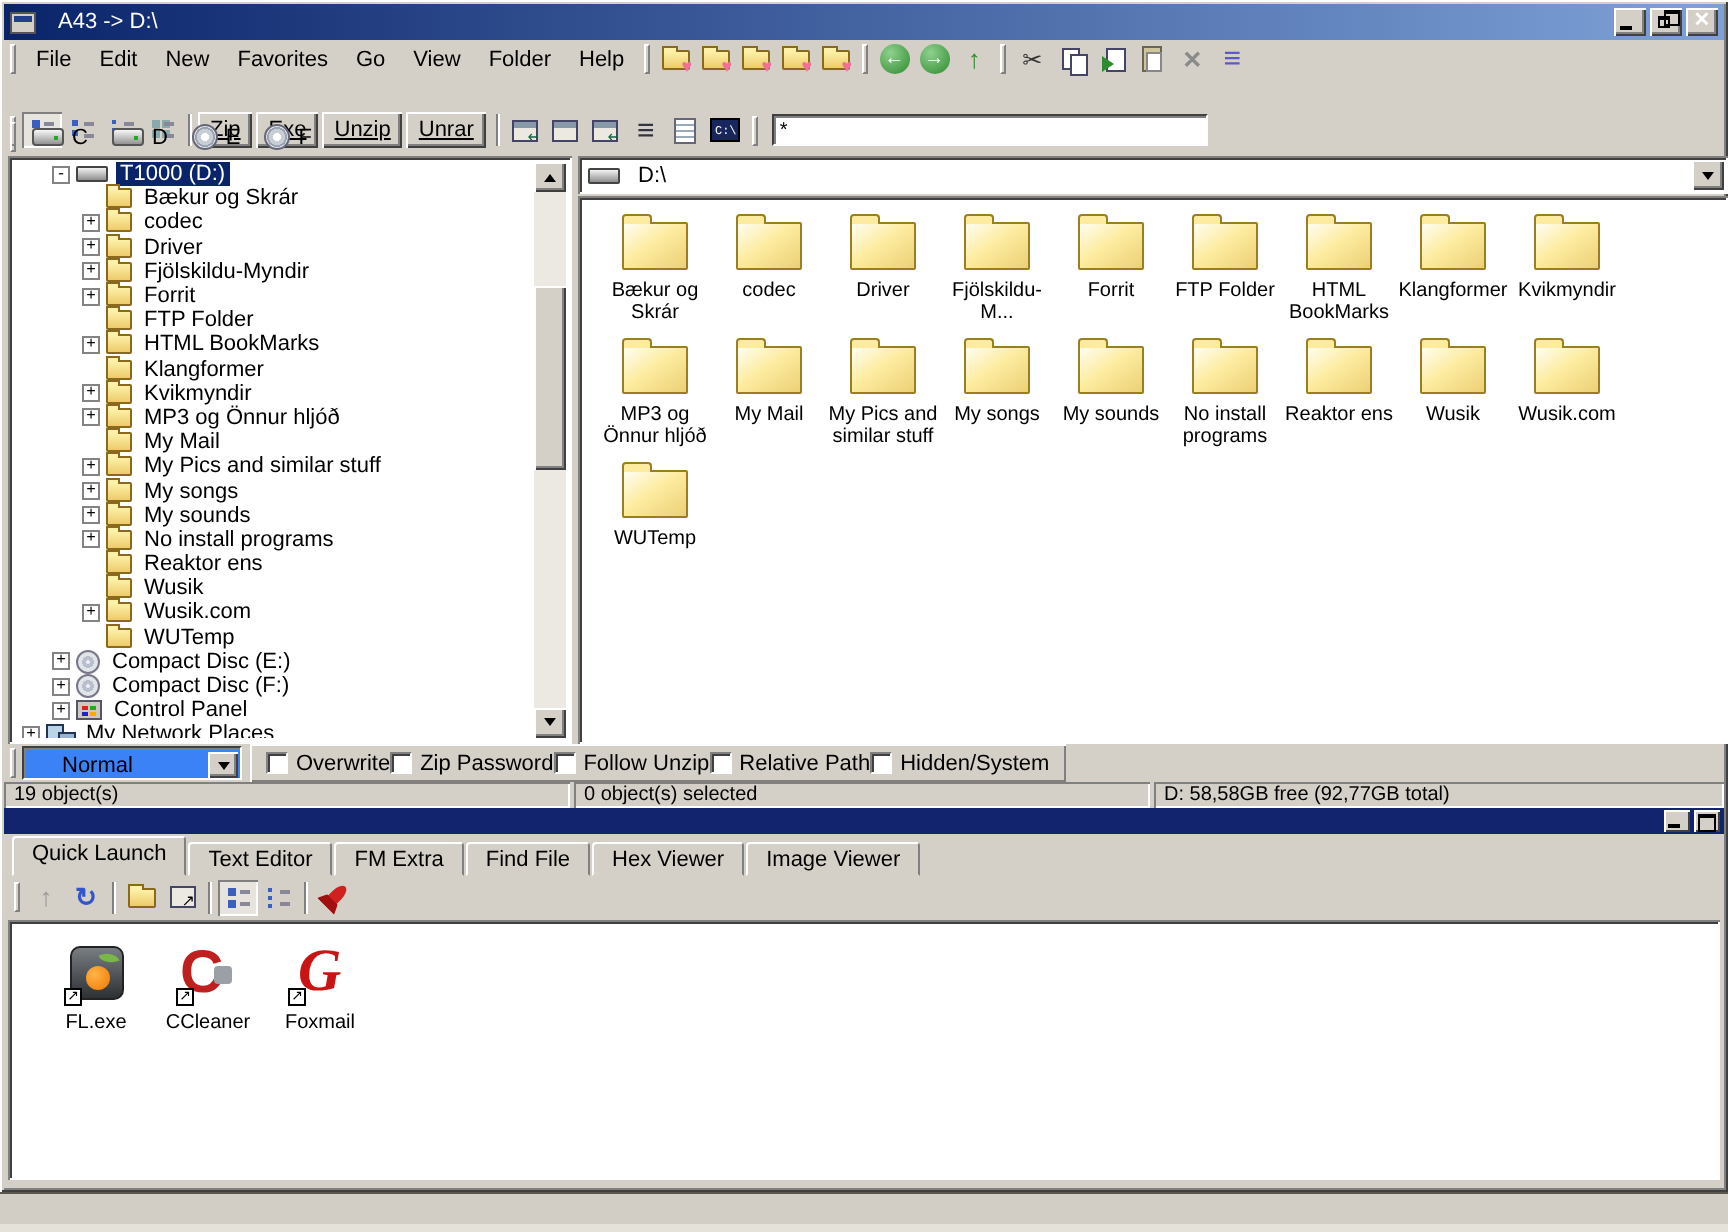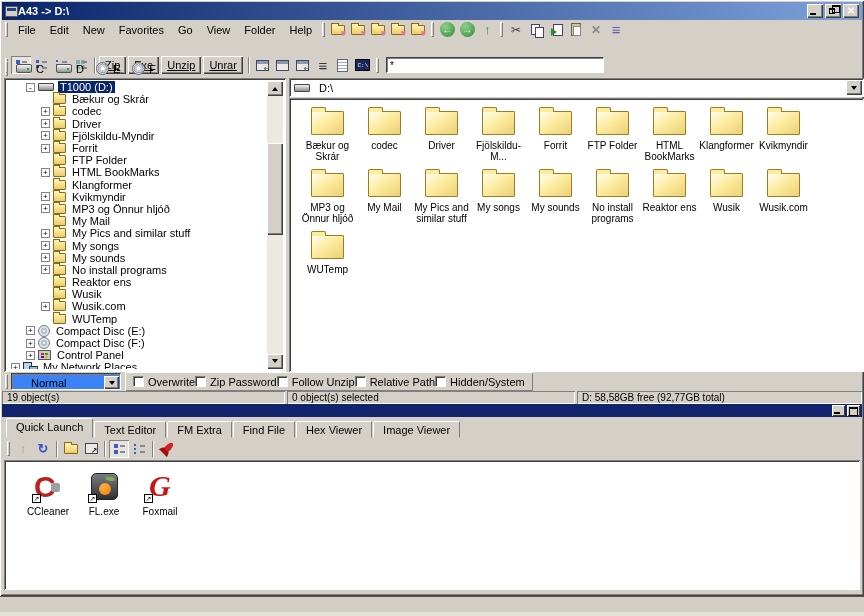--- a/index.html
+++ b/index.html
@@ -4,21 +4,21 @@
 <style>
 *{margin:0;padding:0;box-sizing:border-box}
 html,body{width:864px;height:616px;overflow:hidden}
 body{font-family:"Liberation Sans",sans-serif;background:#cfccc3;position:relative;font-size:11px;color:#000}
 .win{position:absolute;left:0;top:0;width:864px;height:596px;background:#d4d0c8;box-shadow:inset 1px 1px 0 #fff,inset -1px -1px 0 #404040,inset 2px 2px 0 #d4d0c8,inset -2px -2px 0 #808080}
 .band{position:absolute;left:2px;right:2px}
 
 .titlebar{top:2px;height:18px;background:linear-gradient(90deg,#0a246a,#7ea2d8);display:flex;align-items:center;padding:0 3px;color:#fff}
 .app-ico{width:13px;height:11px;background:#d4d0c8;border:1px solid #555;position:relative;flex:none}
 .app-ico::before{content:"";position:absolute;left:1px;top:1px;right:1px;height:3px;background:#23408f}
-.title-text{font-weight:bold;font-size:11px;margin-left:0;flex:1;white-space:nowrap}
+.title-text{font-weight:normal;font-size:11px;margin-left:11px;flex:1;white-space:nowrap}
 .tbx{width:16px;height:14px;background:#d4d0c8;box-shadow:inset 1px 1px 0 #fff,inset -1px -1px 0 #404040,inset -2px -2px 0 #808080;margin-left:2px;position:relative;flex:none}
 .g-min{position:absolute;left:3px;bottom:3px;width:6px;height:2px;background:#000}
 .g-rest{position:absolute;left:4px;top:4px;width:6px;height:6px;border:1px solid #000;border-top-width:2px;background:#d4d0c8}
 .g-rest::before{content:"";position:absolute;left:2px;top:-5px;width:6px;height:5px;border:1px solid #000;border-top-width:2px}
 .g-x{position:absolute;left:0;top:0;width:16px;height:13px;line-height:13px;text-align:center;font-size:10px;font-weight:bold}
 
 .row{display:flex;align-items:center}
 .menubar{top:20px;height:19px}
 .menu-item{padding:2px 7px;cursor:default}
 .grip{width:3px;height:15px;border:1px solid;border-color:#fff #808080 #808080 #fff;margin:0 3px;flex:none}
@@ -609,31 +609,31 @@
           </span>
           <span class="vsep"></span>
           <span class="tbtn">
             <span class="i-rocket"></span>
           </span>
         </span>
     </div>
     <div id="dock-area" class="dock-area">
         <div class="qcell">
           <span class="qicon">
-            <span class="i-ccleaner"></span>
+            <span class="i-fl-studio"></span>
             <span class="lnk">↗</span>
           </span>
-          <span class="qlabel">CCleaner</span>
+          <span class="qlabel">FL.exe</span>
         </div>
         <div class="qcell">
           <span class="qicon">
-            <span class="i-fl-studio"></span>
+            <span class="i-ccleaner"></span>
             <span class="lnk">↗</span>
           </span>
-          <span class="qlabel">FL.exe</span>
+          <span class="qlabel">CCleaner</span>
         </div>
         <div class="qcell">
           <span class="qicon">
             <span class="i-foxmail"></span>
             <span class="lnk">↗</span>
           </span>
           <span class="qlabel">Foxmail</span>
         </div>
       </div>
   </div>

